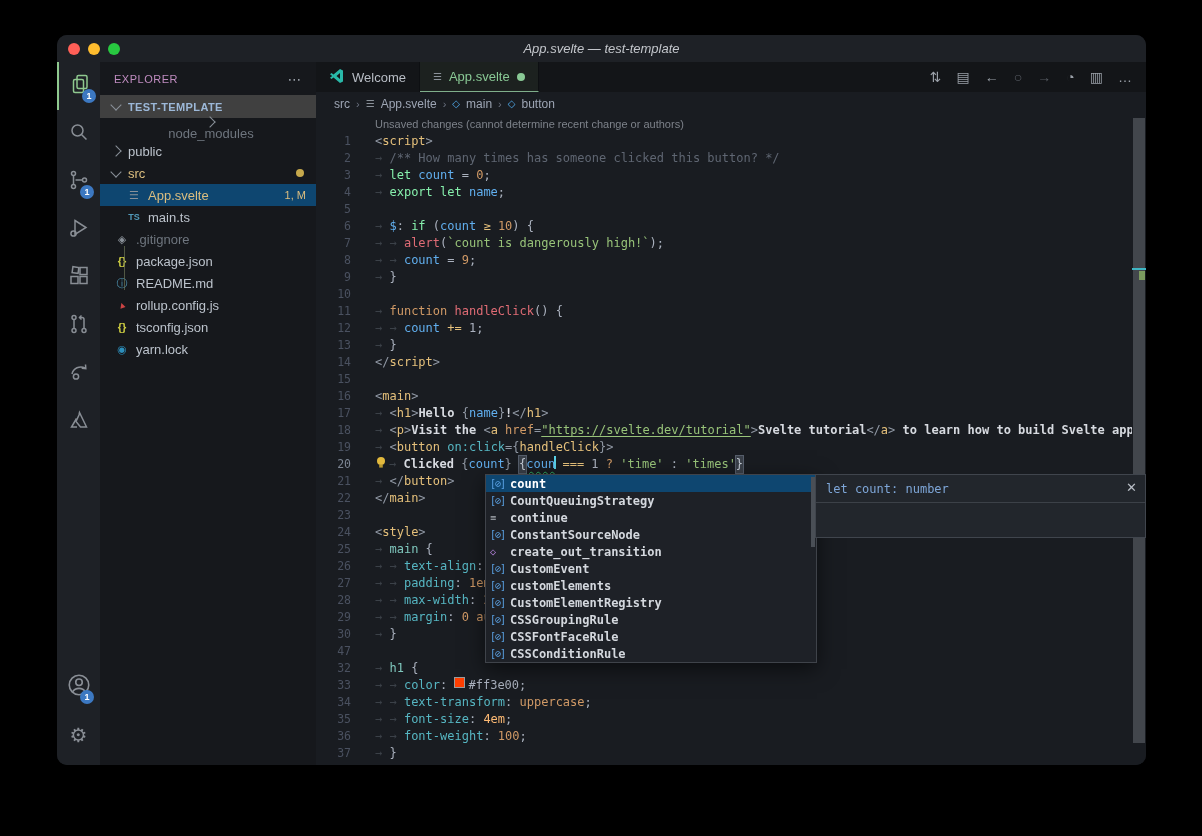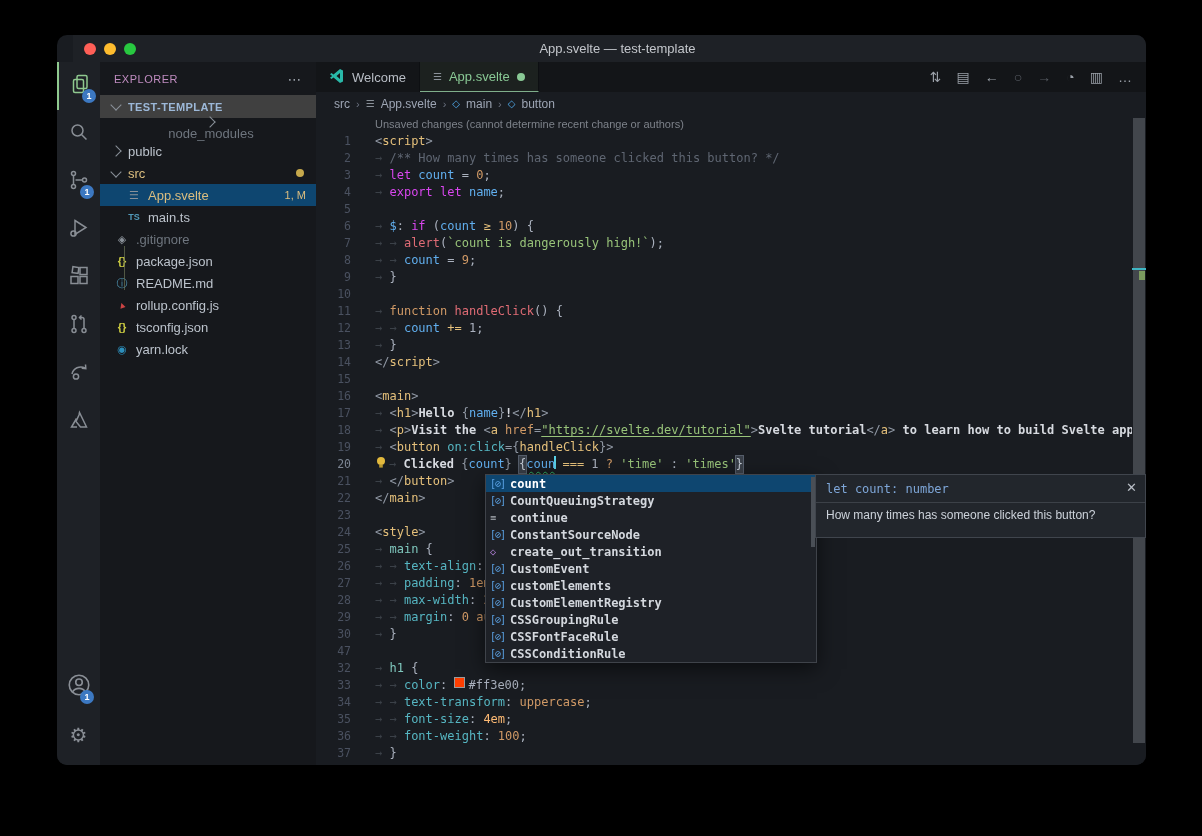--- a/index.html
+++ b/index.html
@@ -1,19 +1,19 @@
 <!DOCTYPE html>
 <html><head>
 <meta charset="utf-8">
 <style>
   html,body{margin:0;padding:0;background:#000;}
   .stage{position:relative;width:1202px;height:836px;background:#000;font-family:"Liberation Sans","DejaVu Sans",sans-serif;overflow:hidden;}
   .window{position:absolute;left:57px;top:35px;width:1089px;height:730px;background:#191c21;border-radius:10px;overflow:hidden;box-shadow:0 25px 70px rgba(0,0,0,.7);}
   
-  .titlebar{position:absolute;left:16px;top:0;width:100%;height:27px;background:#1e2126;}
+  .titlebar{position:absolute;left:0;top:0;width:100%;height:27px;background:#1e2126;font-style:italic;}
   .traffic{position:absolute;left:11px;top:8px;display:flex;gap:8px;}
   .tl{width:12px;height:12px;border-radius:50%;display:inline-block;}
   .tl.red{background:#ff5f57;}.tl.yel{background:#febc2e;}.tl.grn{background:#28c840;}
   .title{position:absolute;left:0;right:0;top:0;height:27px;line-height:27px;text-align:center;color:#c3c6cb;font-size:13px;}
   
   .activitybar{position:absolute;left:0;top:27px;bottom:0;width:43px;background:#1e2126;}
   .act-item{position:relative;width:43px;height:48px;display:flex;align-items:center;justify-content:center;color:#898e95;}
   .act-item.active{border-left:2px solid #8fc98f;}
   .act-item.active svg{stroke:#8fc98f;}
   .act-item svg{stroke:#898e95;fill:none;stroke-width:1.5;}
@@ -49,21 +49,21 @@
   .breadcrumb{position:absolute;left:0;top:30px;right:0;height:23px;display:flex;align-items:center;padding-left:18px;font-size:12px;color:#9da5b4;gap:6px;background:#191c21;}
   .bc-sep{color:#6b7280;font-size:11px;}
   .bc-icon{font-size:10px;color:#4fa8e8;}
   .bc-icon.file{color:#8a9199;}
   
   .code{position:absolute;left:0;top:53px;right:14px;bottom:0;overflow:hidden;font-family:"DejaVu Sans Mono","Liberation Mono",monospace;font-size:12px;}
   .codelens{height:18px;line-height:18px;padding-left:59px;color:#7d828a;font-size:11px;font-family:"Liberation Sans",sans-serif;}
   .code-line{height:17px;line-height:17px;white-space:pre;display:flex;}
   .lnum{width:35px;flex:none;text-align:right;color:#4a5160;margin-right:24px;font-size:11.5px;}
   .lnum.on{color:#7d8694;}
-  .tk-tag{color:#e5c07b}.tk-punct{color:#9199a5}.tk-kw{color:#d946ef}.tk-kworange{color:#d19a66}
+  .tk-tag{color:#e5c07b}.tk-punct{color:#9199a5}.tk-kw{color:#86efac}.tk-kworange{color:#d19a66}
   .tk-num{color:#d19a66}.tk-vari{color:#61afef}.tk-str{color:#98c379}
   .tk-stru{color:#98c379;text-decoration:underline;text-underline-offset:2px;}
   .tk-cmt{color:#5f6672}.tk-txt{color:#abb2bf}.tk-txtb{color:#d7dae0;font-weight:bold}
   .tk-op{color:#e5c07b}.tk-q{color:#d19a66}.tk-cyan{color:#56b6c2}.tk-sel{color:#7fc7bd}
   .tk-prop{color:#56b6c2}.tk-valo{color:#d19a66}.tk-valr{color:#fdba74}
   .tk-ws{color:#3b4148}.tk-fn{color:#e06c75}
   .tk-hlb{color:#c5ccd6;background:#3a4049;box-shadow:0 0 0 1px #565e6b;}
   .tk-sq{color:#61afef;text-decoration:underline wavy #2faf64 1px;text-underline-offset:3px;}
   .tk-swatch{display:inline-block;width:9px;height:9px;background:#ff3e00;border:1px solid #9a9a9a;margin:0 3px -1px 0;}
   .tk-cursor{display:inline-block;width:2px;height:13px;background:#5ad1e6;vertical-align:-2px;margin:0 -1px;}
@@ -373,17 +373,16 @@
           <span>CSSConditionRule</span>
         </div>
       </div>
 
     <div class="hoverdoc">
       <div class="sig-row">
         <span class="sig">let count: number</span>
         <span class="close">✕</span>
       </div>
       <div class="docdiv"></div>
-      <div class="doc">How many times has someone clicked this button?</div>
     </div>
 
   </div>
 </div>
 
 </body></html>

